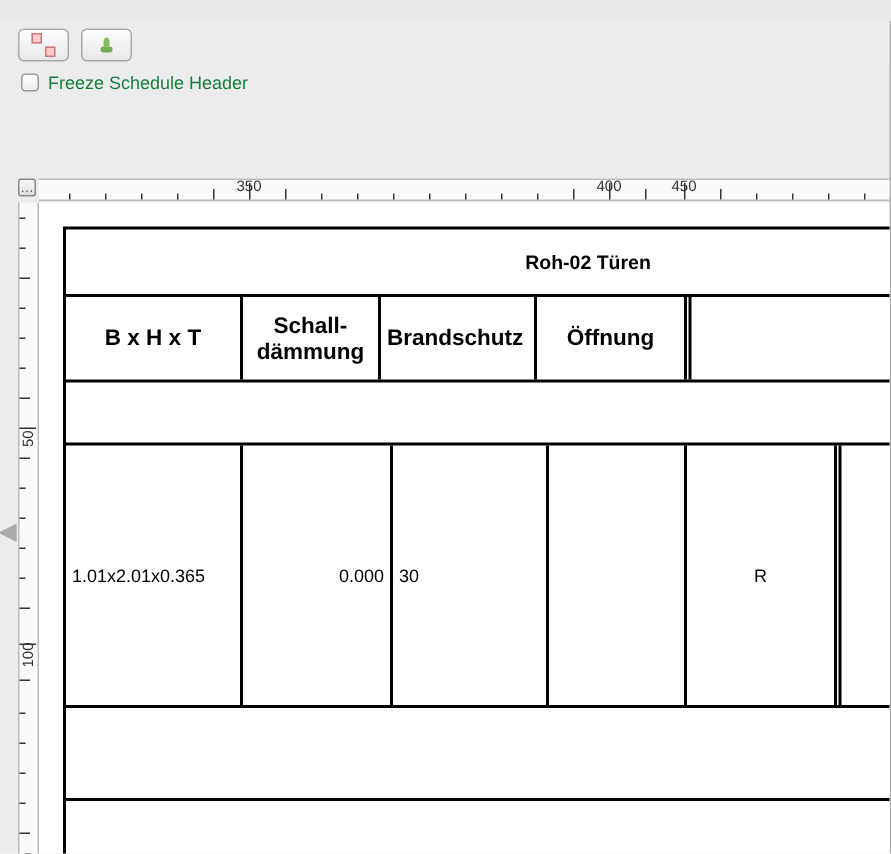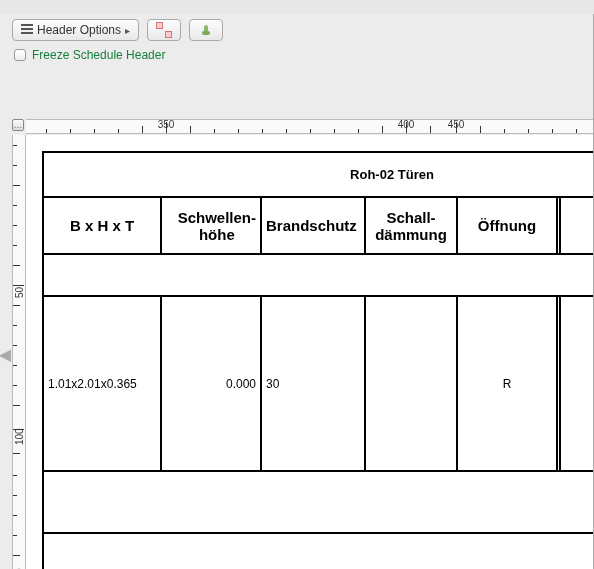--- a/index.html
+++ b/index.html
@@ -170,25 +170,20 @@
       display:flex;align-items:center;justify-content:center;
     }
   </style>
 </head>
 <body>
 
 <div class="window">
 
 
   <div class="toolbar">
-    <div class="btn">
-      <span class="grid-icon"></span>
-      <span>Header Options</span>
-      <span class="arrow-right">▸</span>
-    </div>
     <div class="btn icon-only">
       <span class="nodes-icon"></span>
     </div>
     <div class="btn icon-only">
       <span class="tree-icon"></span>
     </div>
   </div>
 
   <div class="checkbox-row">
     <span class="checkbox"></span>
@@ -255,27 +250,24 @@
     <div class="tick major" style="top:440px"></div>
   </div>
 
   <div class="scroll-hint" style="top:340px;">◀</div>
 
   <div class="canvas">
     <div class="sheet">
       <div class="sheet-title">Roh-02 Türen</div>
       <div class="col-head-row">
         <div class="col-head c1">B x H x T</div>
-        <div class="col-head c2">
-            <span>Schwellen-<br>höhe</span>
-          </div>
-        <div class="col-head c3">Brandschutz</div>
         <div class="col-head c4">
             <span>Schall-<br>dämmung</span>
           </div>
+        <div class="col-head c3">Brandschutz</div>
         <div class="col-head c5">Öffnung</div>
         <div class="col-head" style="width:3px;padding:0;"></div>
         <div class="col-head c6"></div>
       </div>
       <div class="sep-row">
         <div style="flex:1;border-right:2px solid #000;width:517px"></div>
 
       </div>
       <div class="data-row">
         <div class="cell c1">1.01x2.01x0.365</div>

